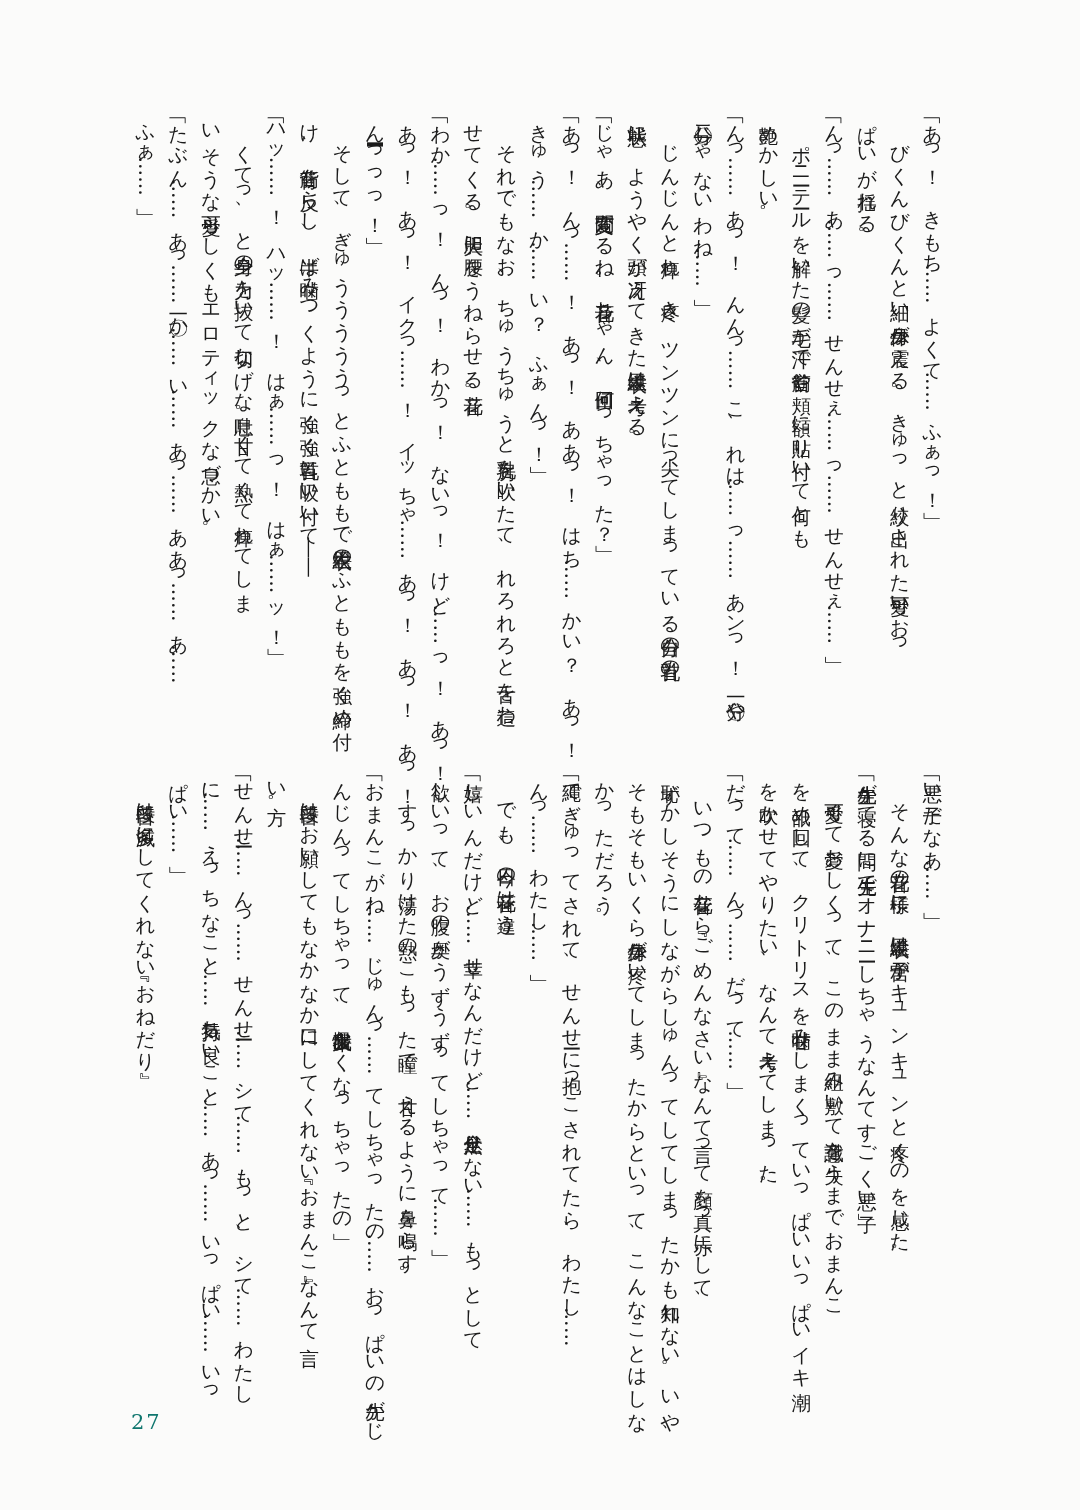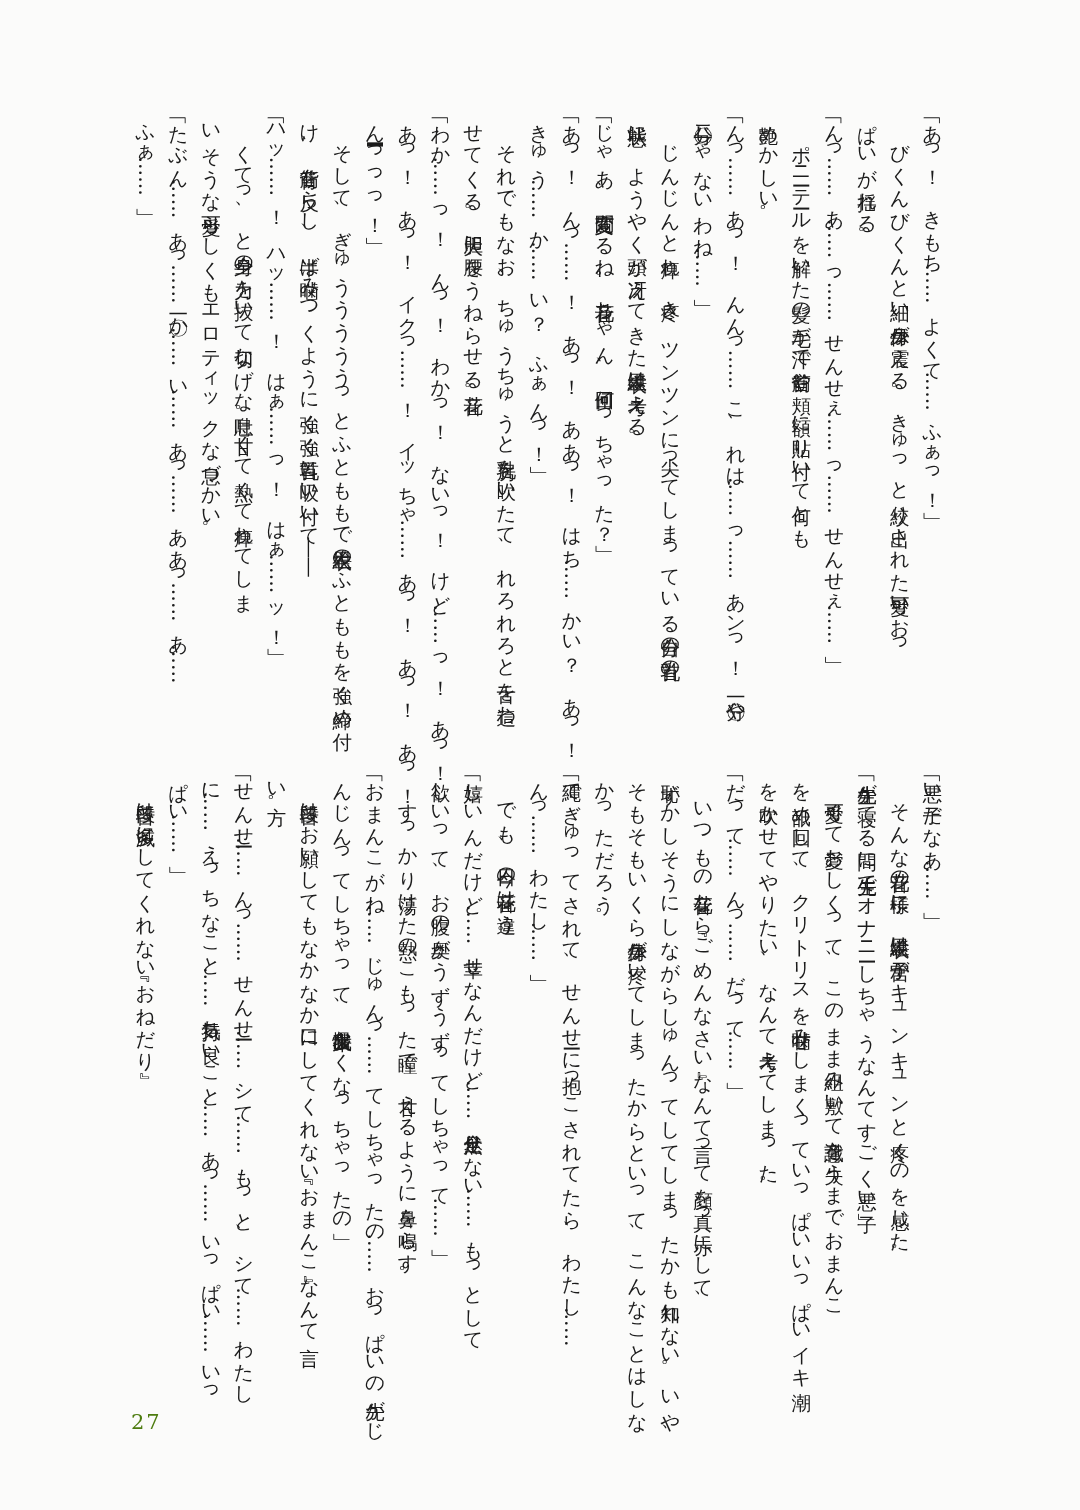--- a/index.html
+++ b/index.html
@@ -23,21 +23,21 @@
   }
   #top-block    { top: 111px; right: 132px; }
   #bottom-block { top: 769px; right: 132px; }
   .line { }
   .line.indent { text-indent: 1em; }
   #page-number {
     position: absolute;
     left: 131px; top: 1410px;
     font-size: 21px;
     letter-spacing: 2px;
-    color: #4d7c0f;
+    color: #0f766e;
   }
 </style>
 </head>
 <body style="background: rgb(251, 251, 250); color: rgb(27, 27, 27);">
 
 <div id="top-block" class="vblock">
     <div class="line">「あっ！　きもち……よくて……ふぁっ！」</div>
     <div class="line indent">びくんびくんと細い身体が震える。きゅっと絞り出された可愛いおっ</div>
     <div class="line">ぱいが揺れる。</div>
     <div class="line">「んっ……あ……っ……せんせぇ……っ……せんせぇ……」</div>

